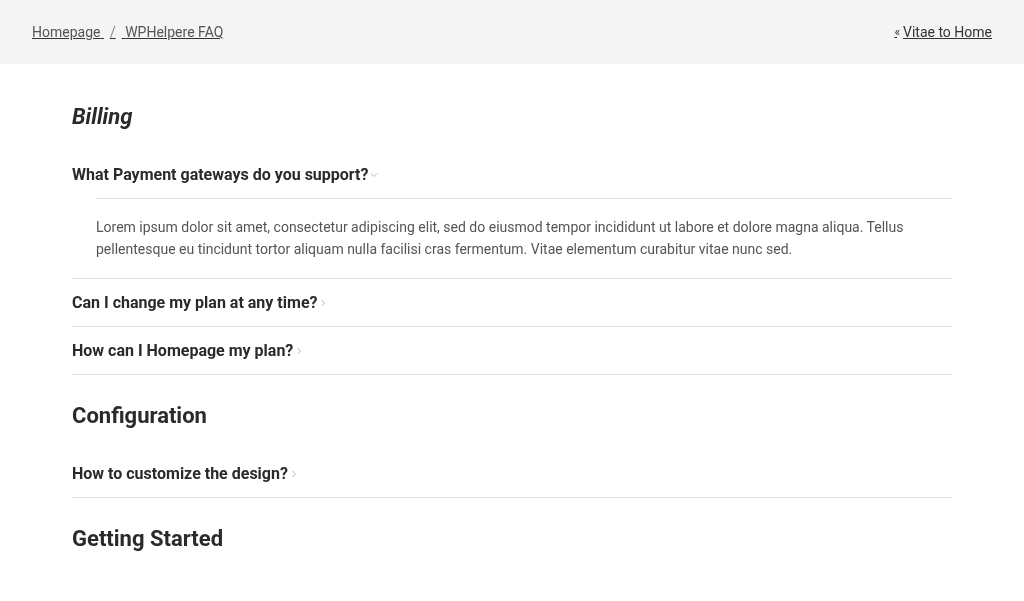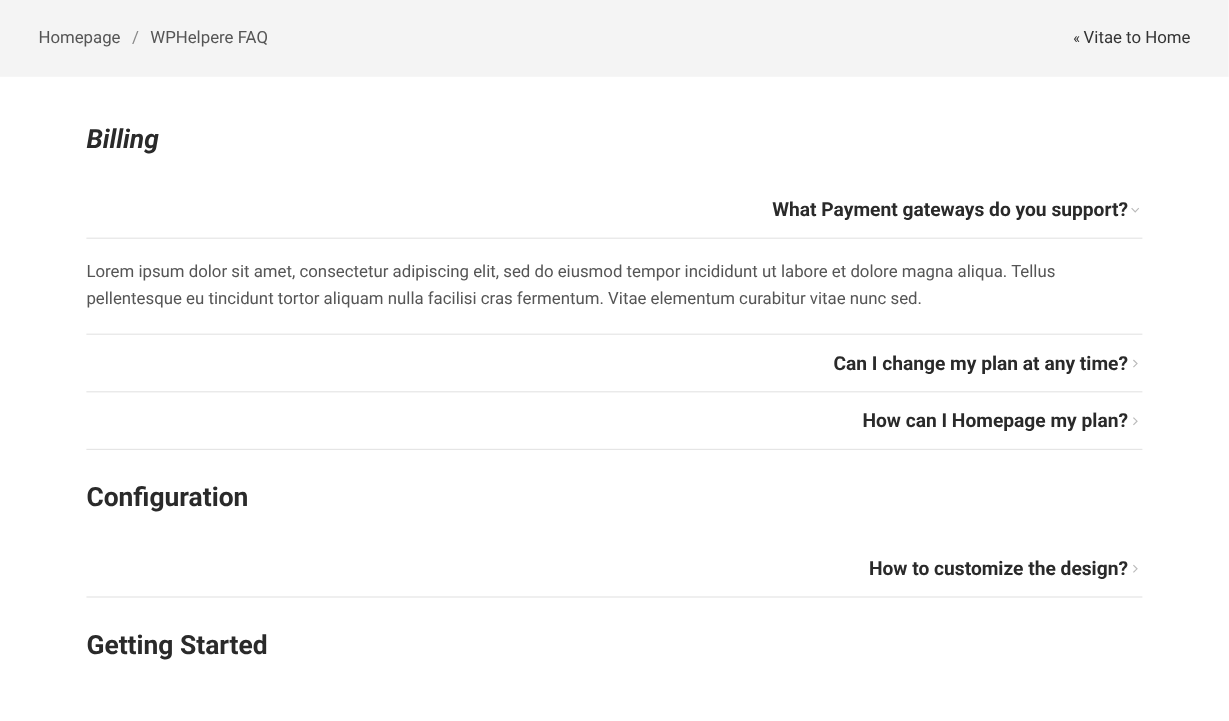--- a/index.html
+++ b/index.html
@@ -8,20 +8,21 @@
       color: #333;
       background: #fff;
       width: 1024px;
     }
     .breadcrumb-bar {
       background: #f4f4f4;
       padding: 24px 32px;
       display: flex;
       justify-content: space-between;
       align-items: flex-end;
+      text-decoration: underline;
     }
     .breadcrumb {
       font-size: 14px;
       color: #555;
     }
     .breadcrumb .sep { color: #888; margin: 0 6px; }
     .back-link {
       font-size: 14px;
       color: #333;
       display: inline-flex;
@@ -42,41 +43,42 @@
       color: #2a2a2a;
       margin-bottom: 22px;
     }
     .section-title.first { margin-top: 0; font-style: italic; }
     .faq-item {
       border-bottom: 1px solid #e5e5e5;
       padding: 14px 0;
     }
     .faq-header {
       display: flex;
-      justify-content: flex-end;
+      justify-content: flex-start;
       align-items: center;
       cursor: pointer;
     }
     .faq-question {
       font-size: 16px;
       font-weight: 700;
       color: #2a2a2a;
     }
     .chevron {
       color: #bbb;
       font-size: 14px;
     }
     .chevron svg { display: block; }
     .faq-body {
       padding: 18px 0 4px 0;
       font-size: 14px;
       line-height: 1.55;
       color: #555;
       border-top: 1px solid #e5e5e5;
       margin-top: 14px;
+      margin-left: 24px;
     }
     .faq-open .faq-header { padding-bottom: 0; }
     .section-block { margin-bottom: 28px; }
   </style>
 </head>
 <body>
 
 <div class="breadcrumb-bar">
   <div class="breadcrumb">
     <span>Homepage</span>

